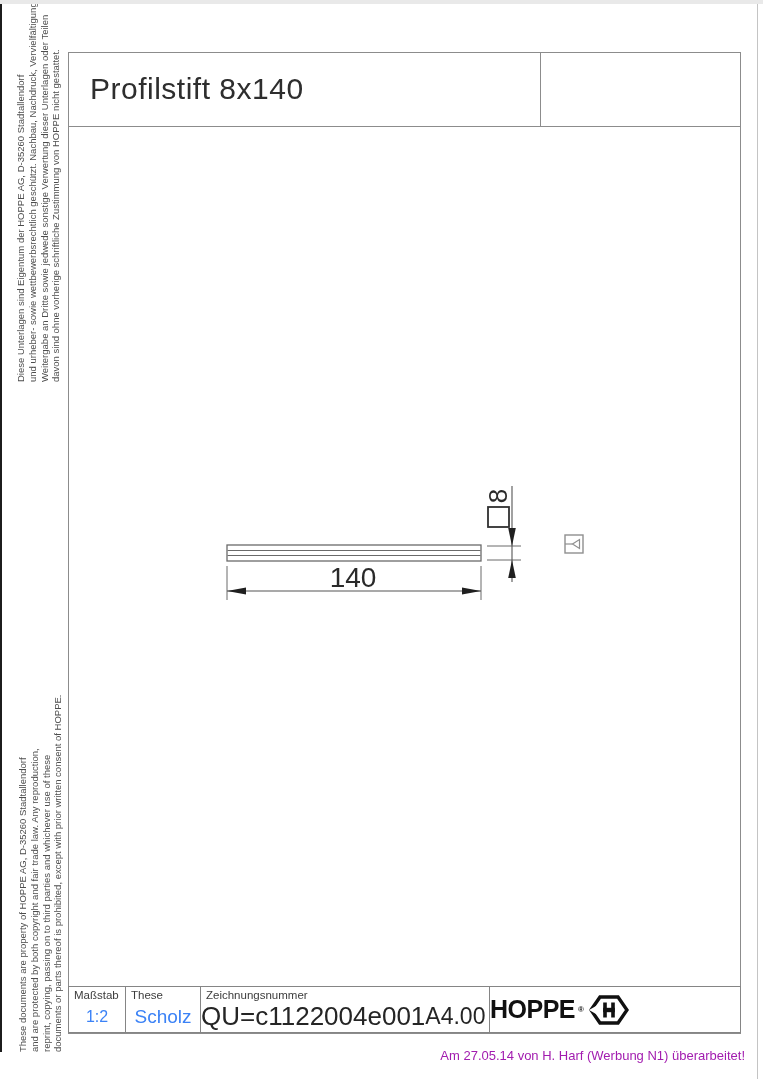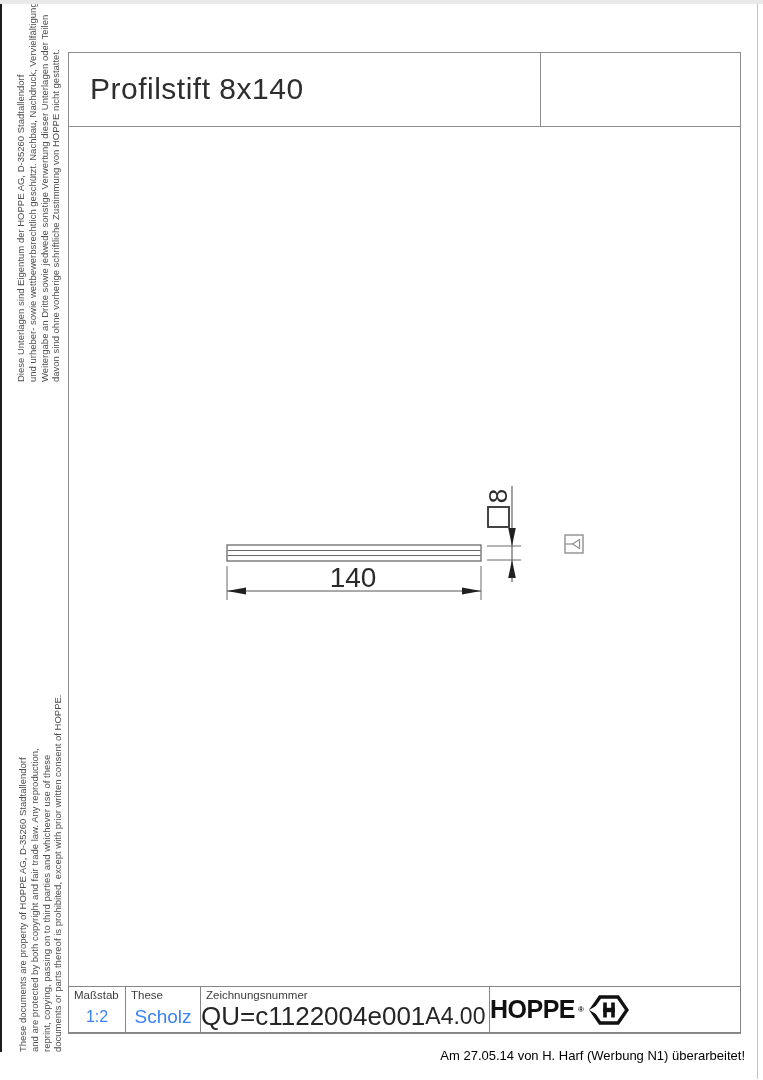--- a/index.html
+++ b/index.html
@@ -48,21 +48,21 @@
   .w-logo{width:139px;}
   .v-massstab{font-size:16px;}
   .v-name{font-size:19px;text-align:center;}
   .v-datum{font-size:20px;}
   .zn-row{position:absolute;left:0;right:0;top:13px;bottom:0;display:flex;align-items:center;}
   .zn-value{flex:1;text-align:center;font-size:26px;color:#252525;}
   .zn-format{font-size:23px;color:#252525;padding-right:7px;}
   .logo-box{position:absolute;inset:0;display:flex;align-items:center;justify-content:space-between;}
   .logo-text{font-weight:bold;font-size:25px;letter-spacing:-0.5px;color:#111;}
   .logo-reg{font-size:8px;vertical-align:14px;font-weight:bold;color:#111;}
-  .footer-note{right:18px;top:1044px;font-size:13px;color:#000000;}
+  .footer-note{right:18px;top:1044px;font-size:13px;color:#a21caf;}
 </style>
 </head>
 <body>
 
 <div class="page">
 
   <div class="abs left-edge"></div>
   <div class="abs right-edge"></div>
 
   <div class="abs frame"></div>

